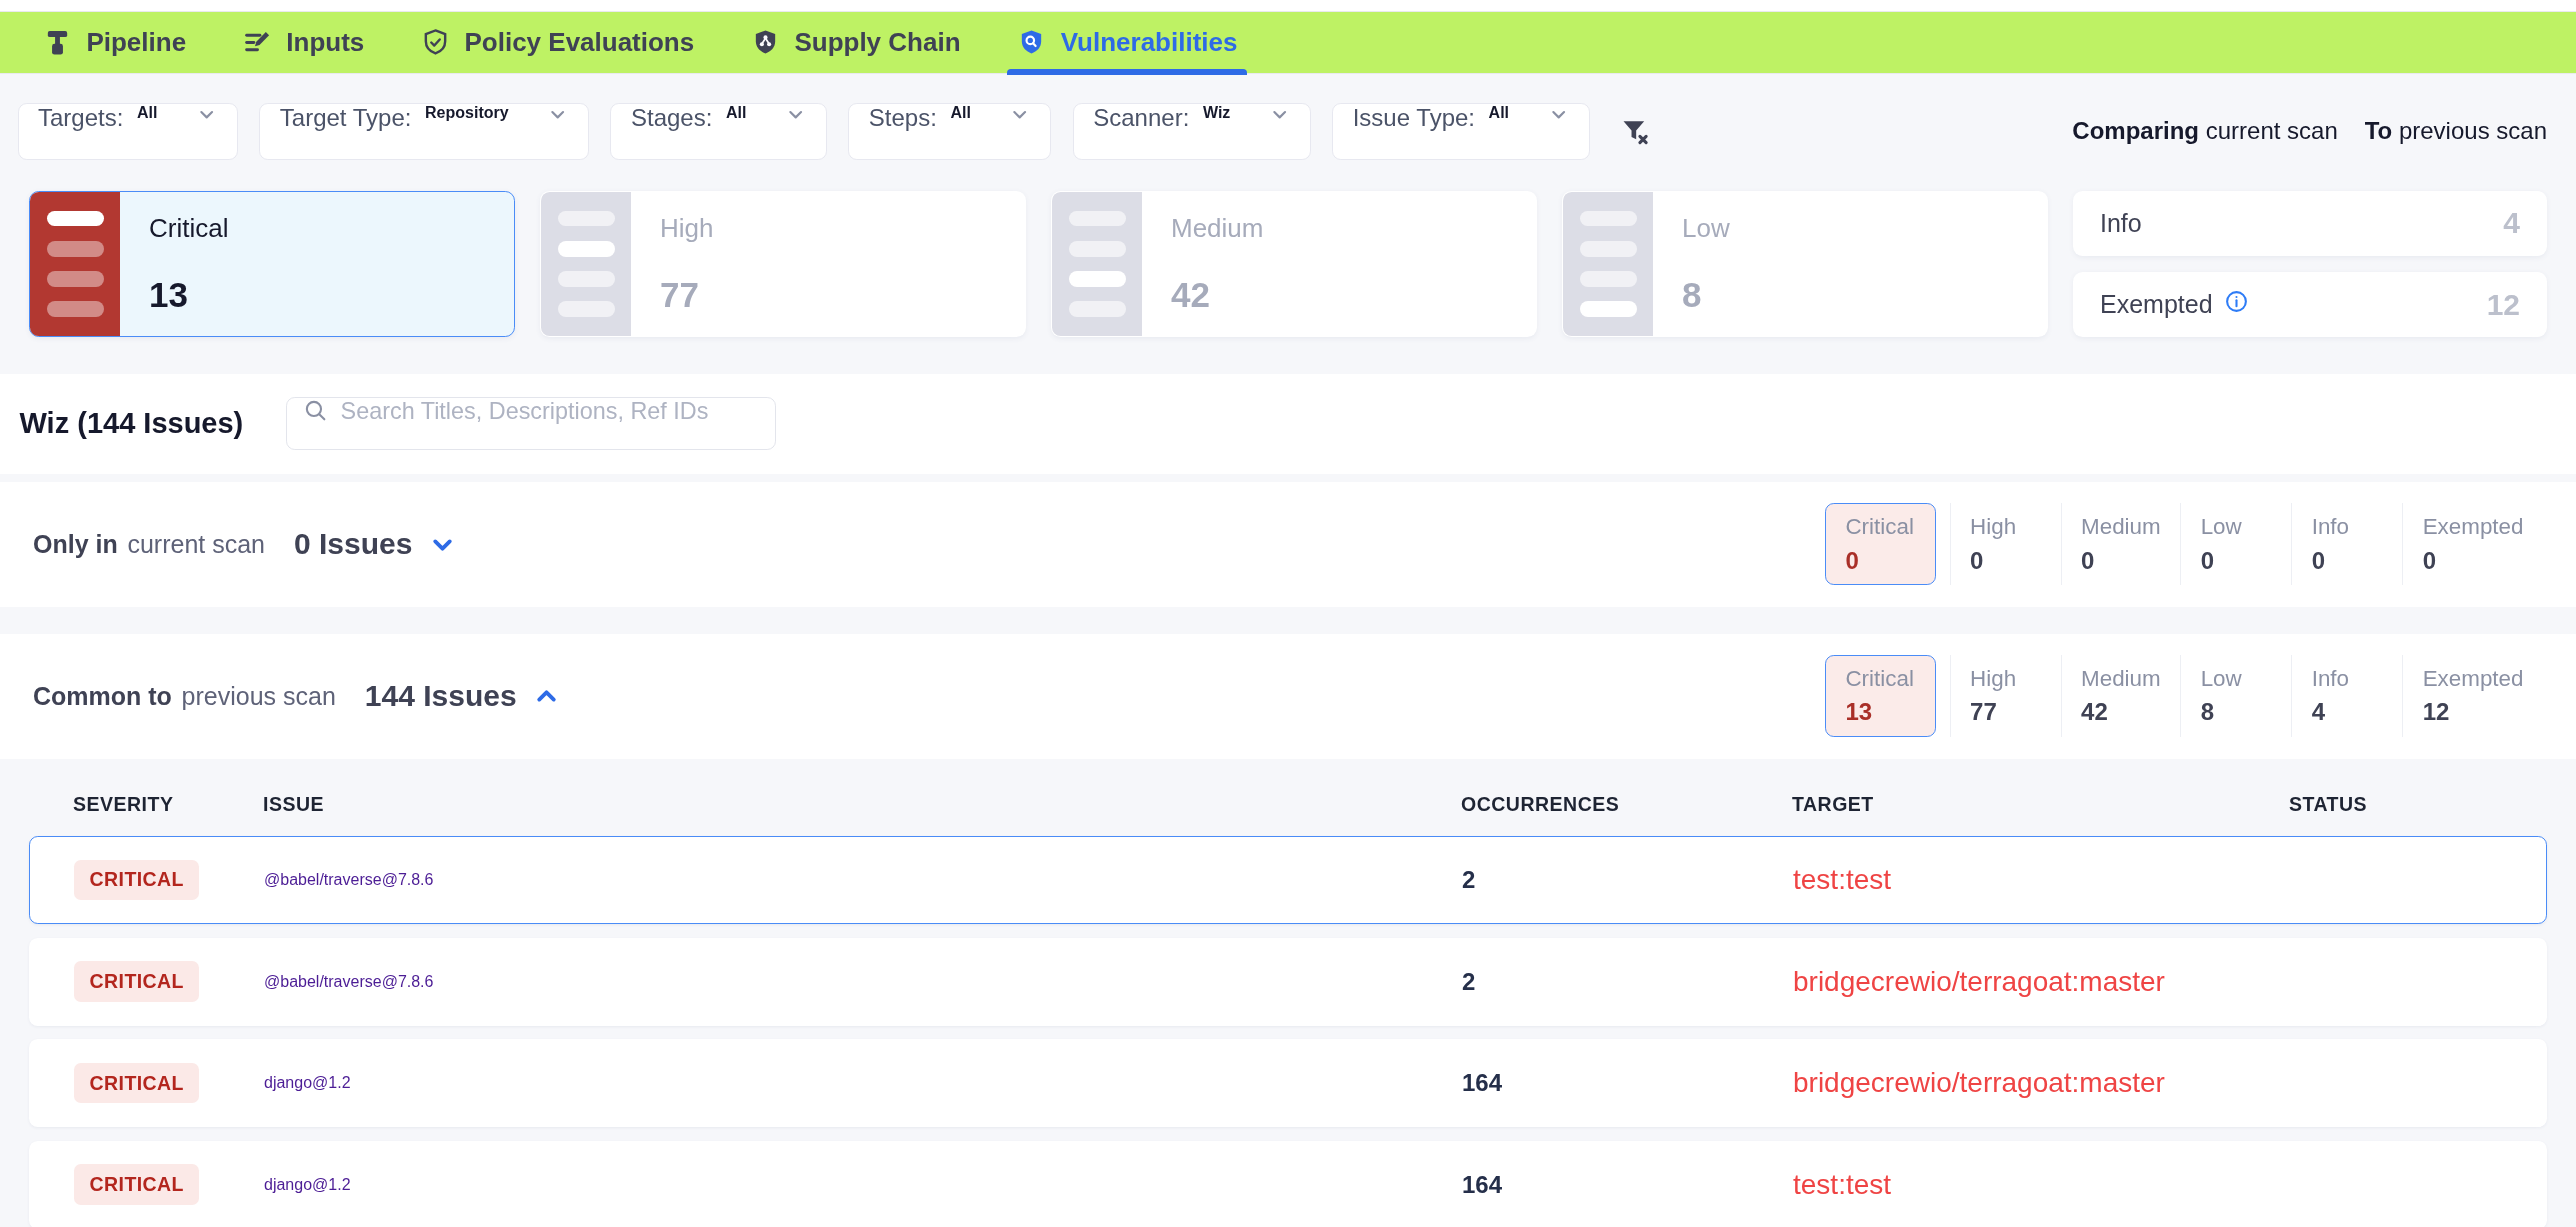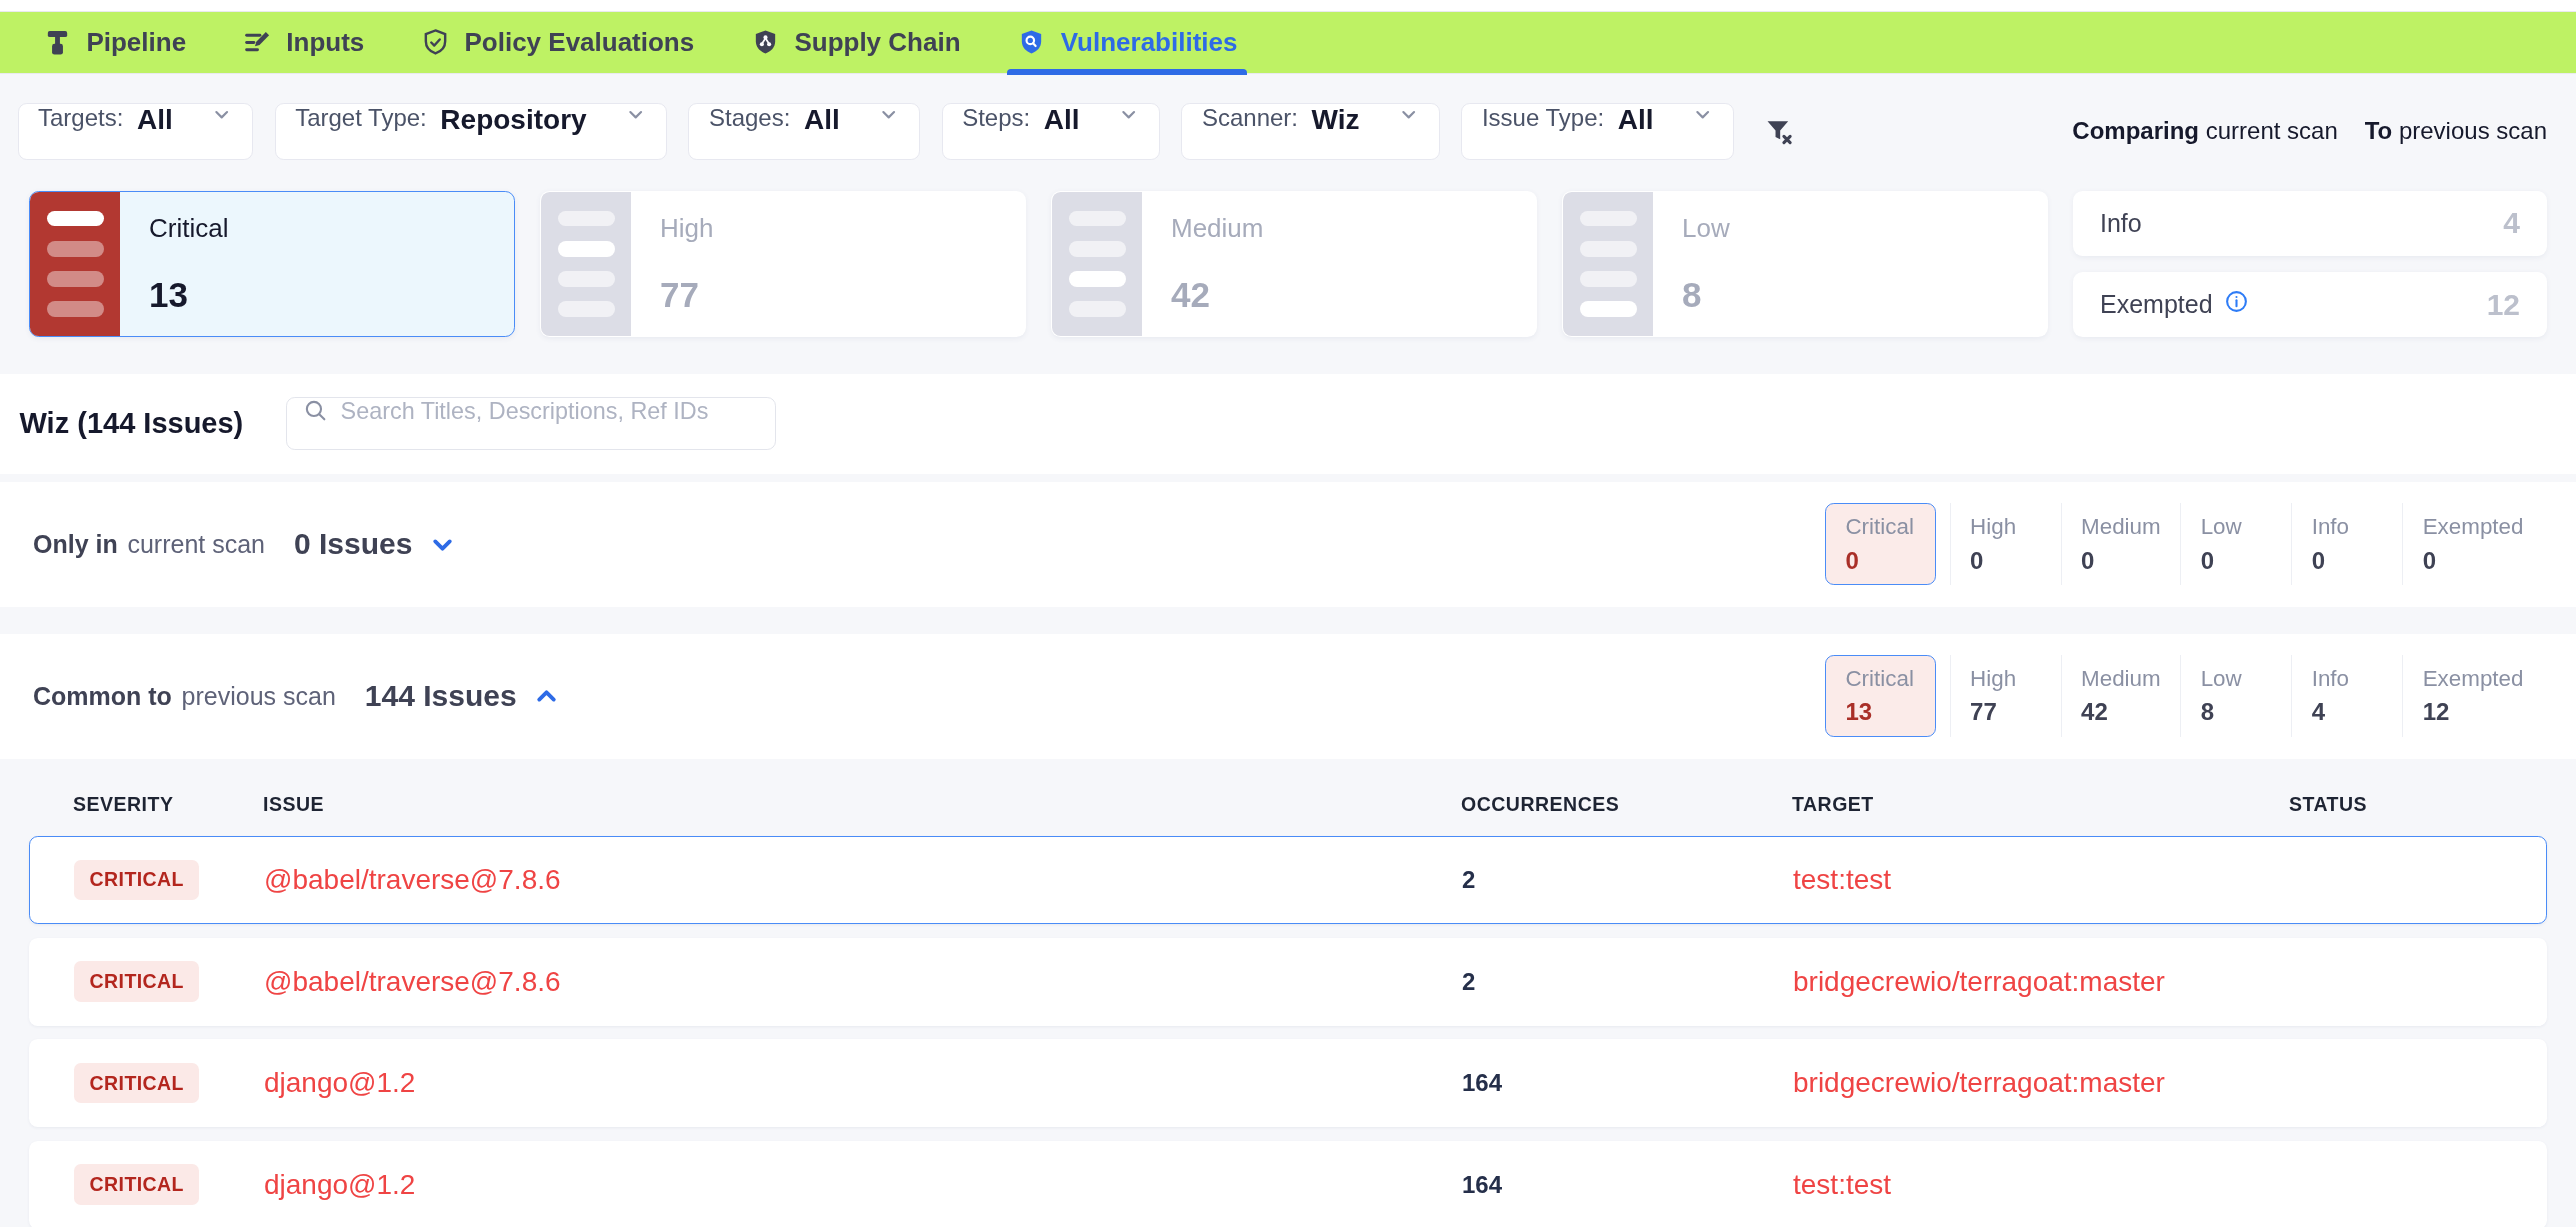--- a/index.html
+++ b/index.html
@@ -11,21 +11,21 @@
   .tab { display:flex; align-items:center; gap:14.6px; padding:0 5.8px; margin-right:45px; position:relative; cursor:pointer; }
   .tab-label { font-size:26px; font-weight:600; color:#3f4254; white-space:nowrap; }
   .tab.active .tab-label { color:#2e6be6; }
   .tab.active::after { content:""; position:absolute; left:-3.9px; right:-3.9px; bottom:-1.9px; height:5.8px; background:#2e6be6; border-radius:3.9px 3.9px 0 0; }
   .tab svg { display:block; }
 
   
   .filterbar { display:flex; align-items:center; gap:21.4px; padding:29px 29px 23.4px 17.5px; }
   .filter-btn { height:57px; background:#fff; border:1.9px solid #e7e8f0; border-radius:8.8px; display:flex; gap:13.6px; padding:0 19.5px; cursor:pointer; }
   .filter-btn .f-label { font-size:24px; color:#4b5368; white-space:nowrap; }
-  .filter-btn .f-value { font-size:28px; font-weight:700; color:#16192c; white-space:nowrap; }
+  .filter-btn .f-value { font-size:16px; font-weight:700; color:#16192c; white-space:nowrap; }
   .filter-btn .f-chev { margin-left:25px; display:flex; }
   .filter-clear { margin-left:7.8px; cursor:pointer; display:flex; align-items:center; }
   .comparing { margin-left:auto; font-size:24px; color:#16192c; white-space:nowrap; }
   .comparing b { font-weight:700; }
   .comparing .sep { display:inline-block; width:13.6px; }
 
   
   .cards-row { display:flex; gap:25px; padding:7.8px 29px 0 29px; height:154px; align-items:stretch; }
   .sev-card { flex:1; background:#fff; border:1.9px solid transparent; border-radius:9.7px; display:flex; overflow:hidden; box-shadow:0 1.9px 5.8px rgba(76,87,125,.07); cursor:pointer; }
   .sev-card.selected { border-color:#4a8cf7; background:#ecf7fd; }
@@ -70,21 +70,21 @@
   .counter.sel .c-count { color:#a92f28; }
 
   
   .table-area { padding:0 29px; margin-top:3.9px; }
   .tgrid { display:grid; grid-template-columns:190px 1198px 331px 497px 1fr; padding:0 44px; align-items:center; }
   .thead { padding-top:31px; padding-bottom:19.5px; }
   .th { font-size:19.5px; font-weight:700; color:#1e2433; letter-spacing:0.5px; text-transform:uppercase; }
   .trow { background:#fff; border:1.9px solid transparent; border-radius:8.8px; height:88px; margin-bottom:13.6px; box-shadow:0 1px 2.9px rgba(76,87,125,.08); cursor:pointer; }
   .trow.sel { border-color:#4a8cf7; }
   .badge-critical { display:inline-block; justify-self:start; background:#fbe9e7; color:#b3261e; font-size:19.5px; font-weight:700; letter-spacing:0.4px; padding:8.8px 15.6px; border-radius:6.8px; }
-  .cell-issue { font-size:28px; color:#ef4444; }
+  .cell-issue { font-size:16px; color:#4c1d95; }
   .cell-occ { font-size:24px; font-weight:600; color:#252f4a; }
   .cell-target { font-size:28px; color:#ef4444; }
   .cell-status { font-size:23.4px; color:#5e6278; }
 </style>
 </head>
 <body>
 
 <div class="top-strip"></div>
 
 <nav class="tabbar">

